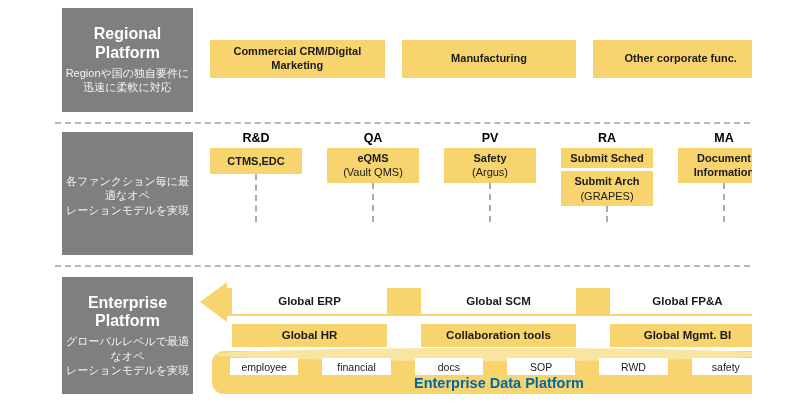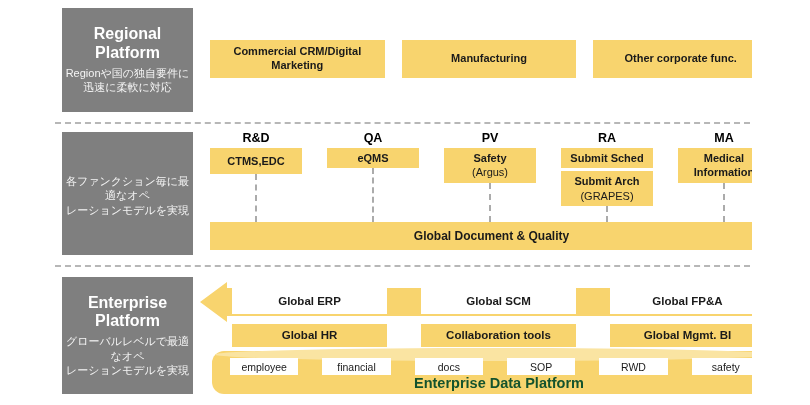--- a/index.html
+++ b/index.html
@@ -46,21 +46,21 @@
   #tool-row{top:324px;height:23px;}
   #tool-row .ybox{flex:1;font-size:11.5px;}
   #cylinder{position:absolute;left:212px;top:351px;width:566px;height:43px;
             background:#f8d46e;border-radius:12px;}
   #cylinder .rim{position:absolute;left:3px;right:3px;top:-3px;height:13px;
                  border-radius:50%;background:#fae4a2;}
   #stores-row{position:absolute;left:18px;right:18px;top:7px;height:17px;display:flex;gap:24px;}
   .store{flex:1;background:#ffffff;font-size:10.5px;color:#1a1a1a;
          display:flex;align-items:center;justify-content:center;}
   #edp-label{position:absolute;left:0;right:0;bottom:3px;text-align:center;
-             font-weight:bold;font-size:14.5px;color:#14532d;padding-left:8px;}
+             font-weight:bold;font-size:14.5px;color:#0369a1;padding-left:8px;}
 </style>
 </head>
 <body>
 
 <div class="stage">
 
   <div class="gray-panel" id="regional-panel">
     <div class="panel-title">Regional Platform</div>
     <div class="panel-sub">
       <div>Regionや国の独自要件に</div>
@@ -97,20 +97,21 @@
       <div class="fcol-header">R&amp;D</div>
       <div class="fbox" style="padding:6px 16px;">
         <span>CTMS,EDC</span>
       </div>
       <div class="connector"></div>
     </div>
     <div class="fcol">
       <div class="fcol-header">QA</div>
       <div class="fbox">
         <span>eQMS</span>
+        <span class="sub">(Vault QMS)</span>
       </div>
       <div class="connector"></div>
     </div>
     <div class="fcol">
       <div class="fcol-header">PV</div>
       <div class="fbox">
         <span>Safety</span>
         <span class="sub">(Argus)</span>
       </div>
       <div class="connector"></div>
@@ -122,30 +123,27 @@
       </div>
       <div class="fbox">
         <span>Submit Arch</span>
         <span class="sub">(GRAPES)</span>
       </div>
       <div class="connector"></div>
     </div>
     <div class="fcol">
       <div class="fcol-header">MA</div>
       <div class="fbox">
-        <span>Medical</span>
+        <span>Document</span>
         <span class="b2">Information</span>
       </div>
       <div class="connector"></div>
     </div>
   </div>
 
-  <div id="dq-bar">
-    <span>Global Document &amp; Quality</span>
-  </div>
 
   <svg id="arrow-band" viewBox="0 0 595 42" xmlns="http://www.w3.org/2000/svg" aria-hidden="true">
     <polygon points="0,21 27,1 27,7 568,7 568,1 595,21 568,41 568,35 27,35 27,41" fill="#f8d46e"></polygon>
   </svg>
 
   <div id="erp-row">
     <div class="wbox">Global ERP</div>
     <div class="wbox">Global SCM</div>
     <div class="wbox">Global FP&amp;A</div>
   </div>

